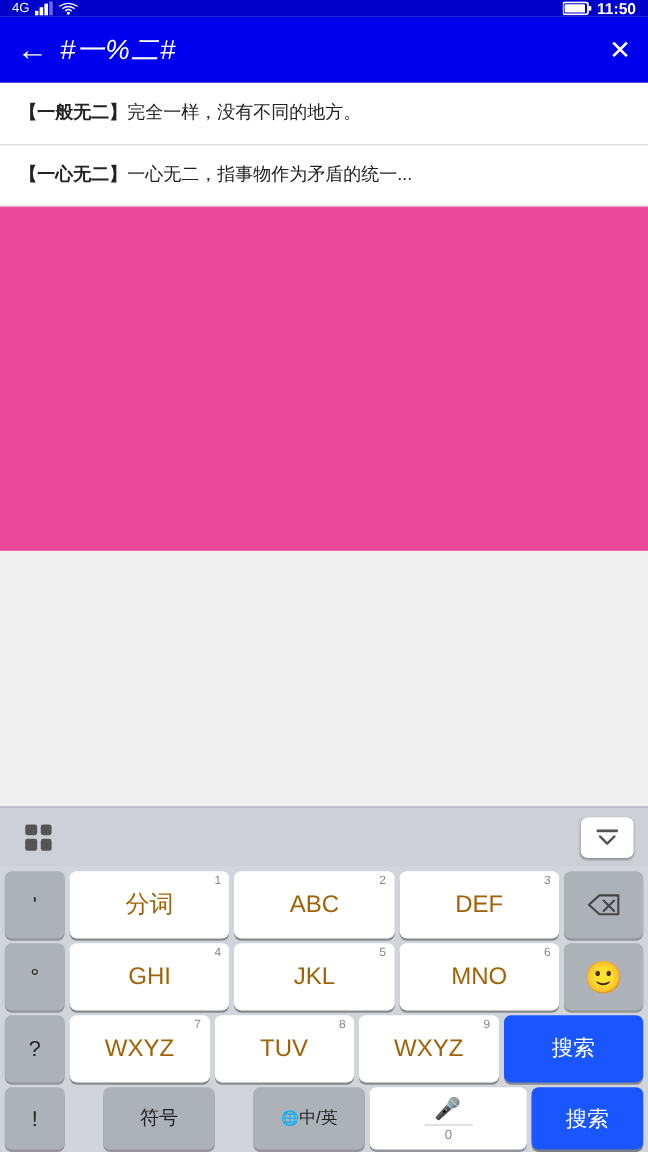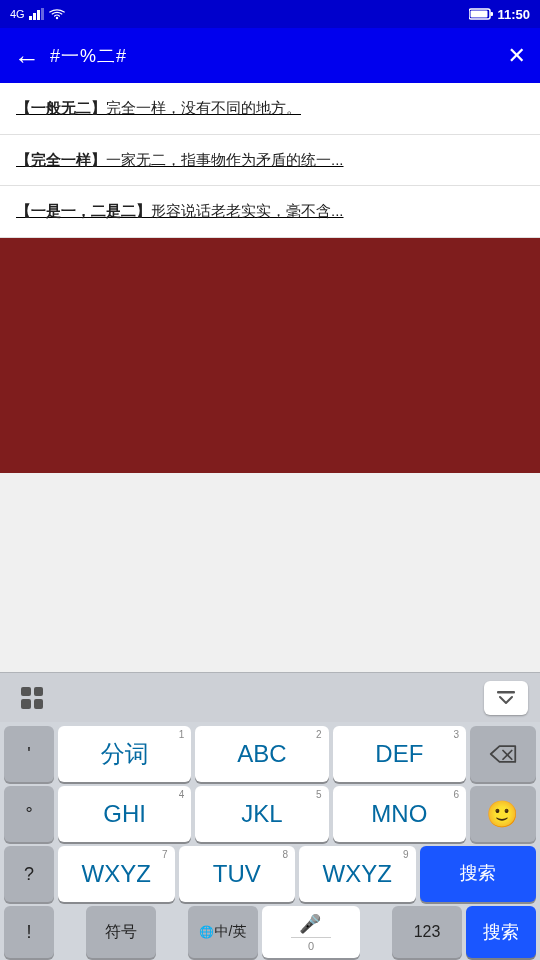--- a/index.html
+++ b/index.html
@@ -9,21 +9,21 @@
       height: 960px;
       overflow: hidden;
       font-family: 'Arial', sans-serif;
       background: #f0f0f0;
       position: relative;
     }
 
     
     .status-bar {
       width: 100%;
-      height: 28px;
+      height: 14px;
       background: #0000cc;
       display: flex;
       align-items: center;
       justify-content: space-between;
       padding: 0 10px;
       color: white;
       font-size: 12px;
     }
     .status-left { display: flex; align-items: center; gap: 4px; }
     .status-right { display: flex; align-items: center; gap: 4px; }
@@ -40,36 +40,36 @@
     }
     .search-bar .back-btn {
       color: white;
       font-size: 26px;
       cursor: pointer;
       user-select: none;
     }
     .search-bar .search-text {
       flex: 1;
       color: white;
-      font-size: 18px;
+      font-size: 23px;
       font-weight: 400;
       letter-spacing: 1px;
+      font-style: italic;
     }
     .search-bar .close-btn {
       color: white;
       font-size: 22px;
       cursor: pointer;
     }
 
     
     .results-area {
-      background: #7f1d1d;
+      background: #ec4899;
       height: 390px;
       overflow-y: auto;
-      text-decoration: underline;
     }
     .result-item {
       background: white;
       border-bottom: 1px solid #e0e0e0;
       padding: 14px 16px;
       font-size: 15px;
       color: #222;
       line-height: 1.5;
       white-space: nowrap;
       overflow: hidden;
@@ -170,23 +170,23 @@
     }
     .key-number {
       font-size: 10px;
       color: #888;
       position: absolute;
       top: 4px;
       right: 7px;
       line-height: 1;
     }
     .key-label {
-      font-size: 24px;
+      font-size: 20px;
       font-weight: 500;
-      color: #0369a1;
+      color: #a16207;
       line-height: 1.2;
     }
     .key.blue .key-label { color: white; font-size: 18px; }
 
     
     .key-side {
       width: 50px;
       flex: none;
       background: #adb1b8;
       border-radius: 6px;
@@ -329,22 +329,21 @@
 </div>
 
 <div class="search-bar">
   <span class="back-btn">←</span>
   <span class="search-text">#一%二#</span>
   <span class="close-btn">✕</span>
 </div>
 
 <div class="results-area" id="results-container">
 <div class="result-item"><span class="keyword">【一般无二】</span><span>完全一样，没有不同的地方。</span></div>
-    <div class="result-item"><span class="keyword">【完全一样】</span><span>一家无二，指事物作为矛盾的统一...</span></div>
-    <div class="result-item"><span class="keyword">【一是一，二是二】</span><span>形容说话老老实实，毫不含...</span></div>
+    <div class="result-item"><span class="keyword">【一心无二】</span><span>一心无二，指事物作为矛盾的统一...</span></div>
   </div>
 
 <div class="keyboard-area">
 
   <div class="keyboard-toolbar">
     <div class="toolbar-left">
       <div class="grid-icon-btn">
         <div class="grid-icon">
           <div class="grid-cell"></div>
           <div class="grid-cell"></div>
@@ -441,21 +440,18 @@
         <span style="font-size:12px;">🌐</span>
         <span style="font-size:14px;text-align:right;">中/英</span>
       </div>
       <div class="key-space">
         <div class="key-space-inner">
           <span class="mic-icon">🎤</span>
           <span style="width:40px; height:1px; background:#ccc; display:block;"></span>
           <span style="font-size:11px; color:#888;">0</span>
         </div>
       </div>
-      <div class="key-special">
-        <span>123</span>
-      </div>
       <div class="key-search">
         <span>搜索</span>
       </div>
     </div>
   </div>
 </div>
 
 </body></html>

